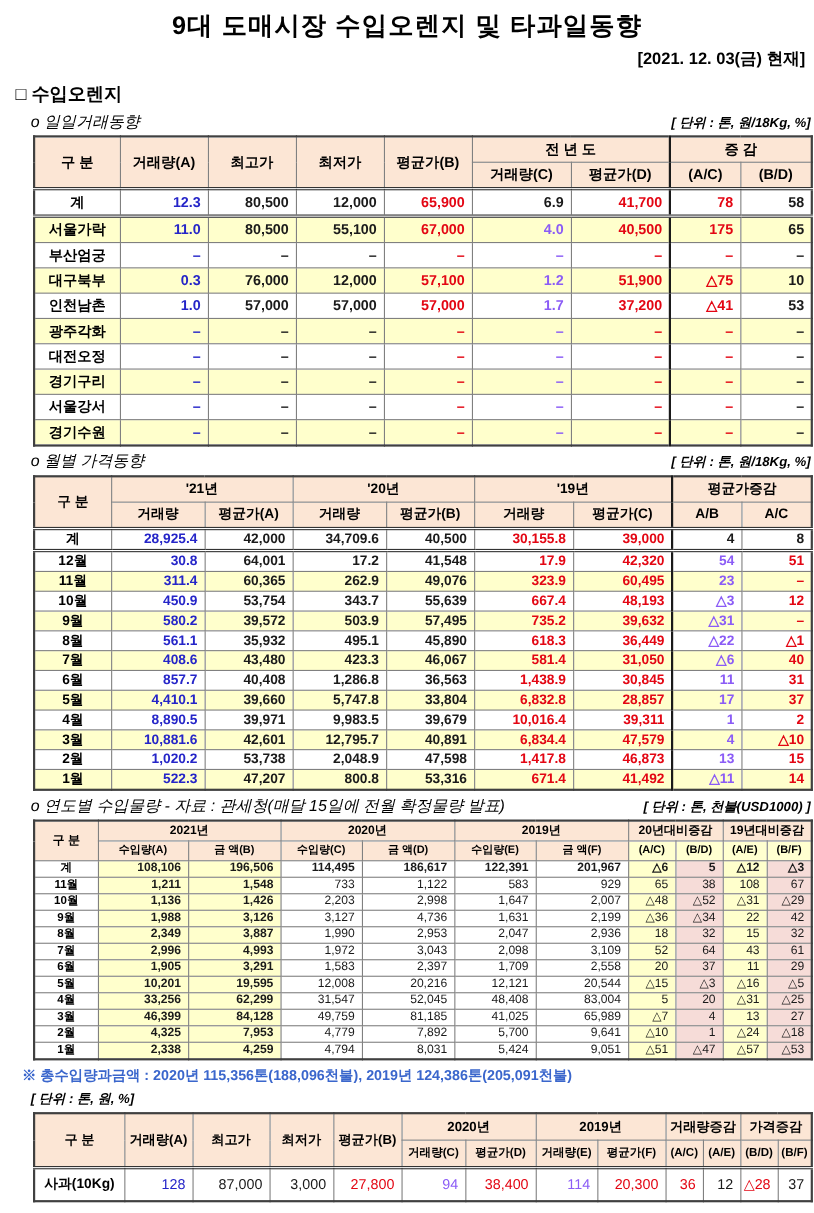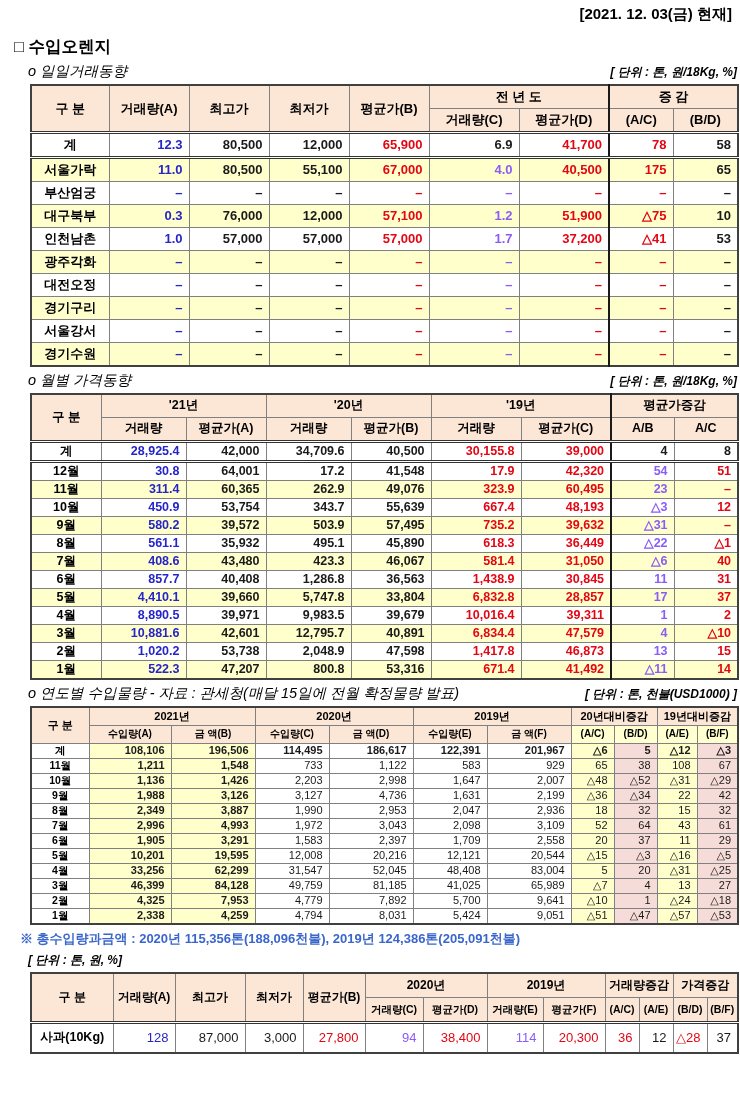--- a/index.html
+++ b/index.html
@@ -38,20 +38,21 @@
   .t-lg2 th{height:21px;font-size:12px;}
   .t-lg2 thead tr:last-child th{font-size:10.5px;}
   .t-lg2 td{height:26px;font-size:13px;}
   .t-lg2 .lbl{font-size:12.5px;}
   .foot{color:#3A66CC;font-weight:bold;font-size:13px;margin:5px 0 1px 20px;}
 </style>
 </head>
 <body>
 
 <div class="page">
+  <div class="title">9대 도매시장 수입오렌지 및 타과일동향</div>
   <div class="date">[2021. 12. 03(금) 현재]</div>
 
   <div class="sec">□ 수입오렌지</div>
 
   <div class="subrow">
     <span>o 일일거래동향</span>
     <span class="unit">[ 단위 : 톤, 원/18Kg, %]</span>
   </div>
   <table id="t1" class="t-lg hdr-dbl">
       <colgroup>

